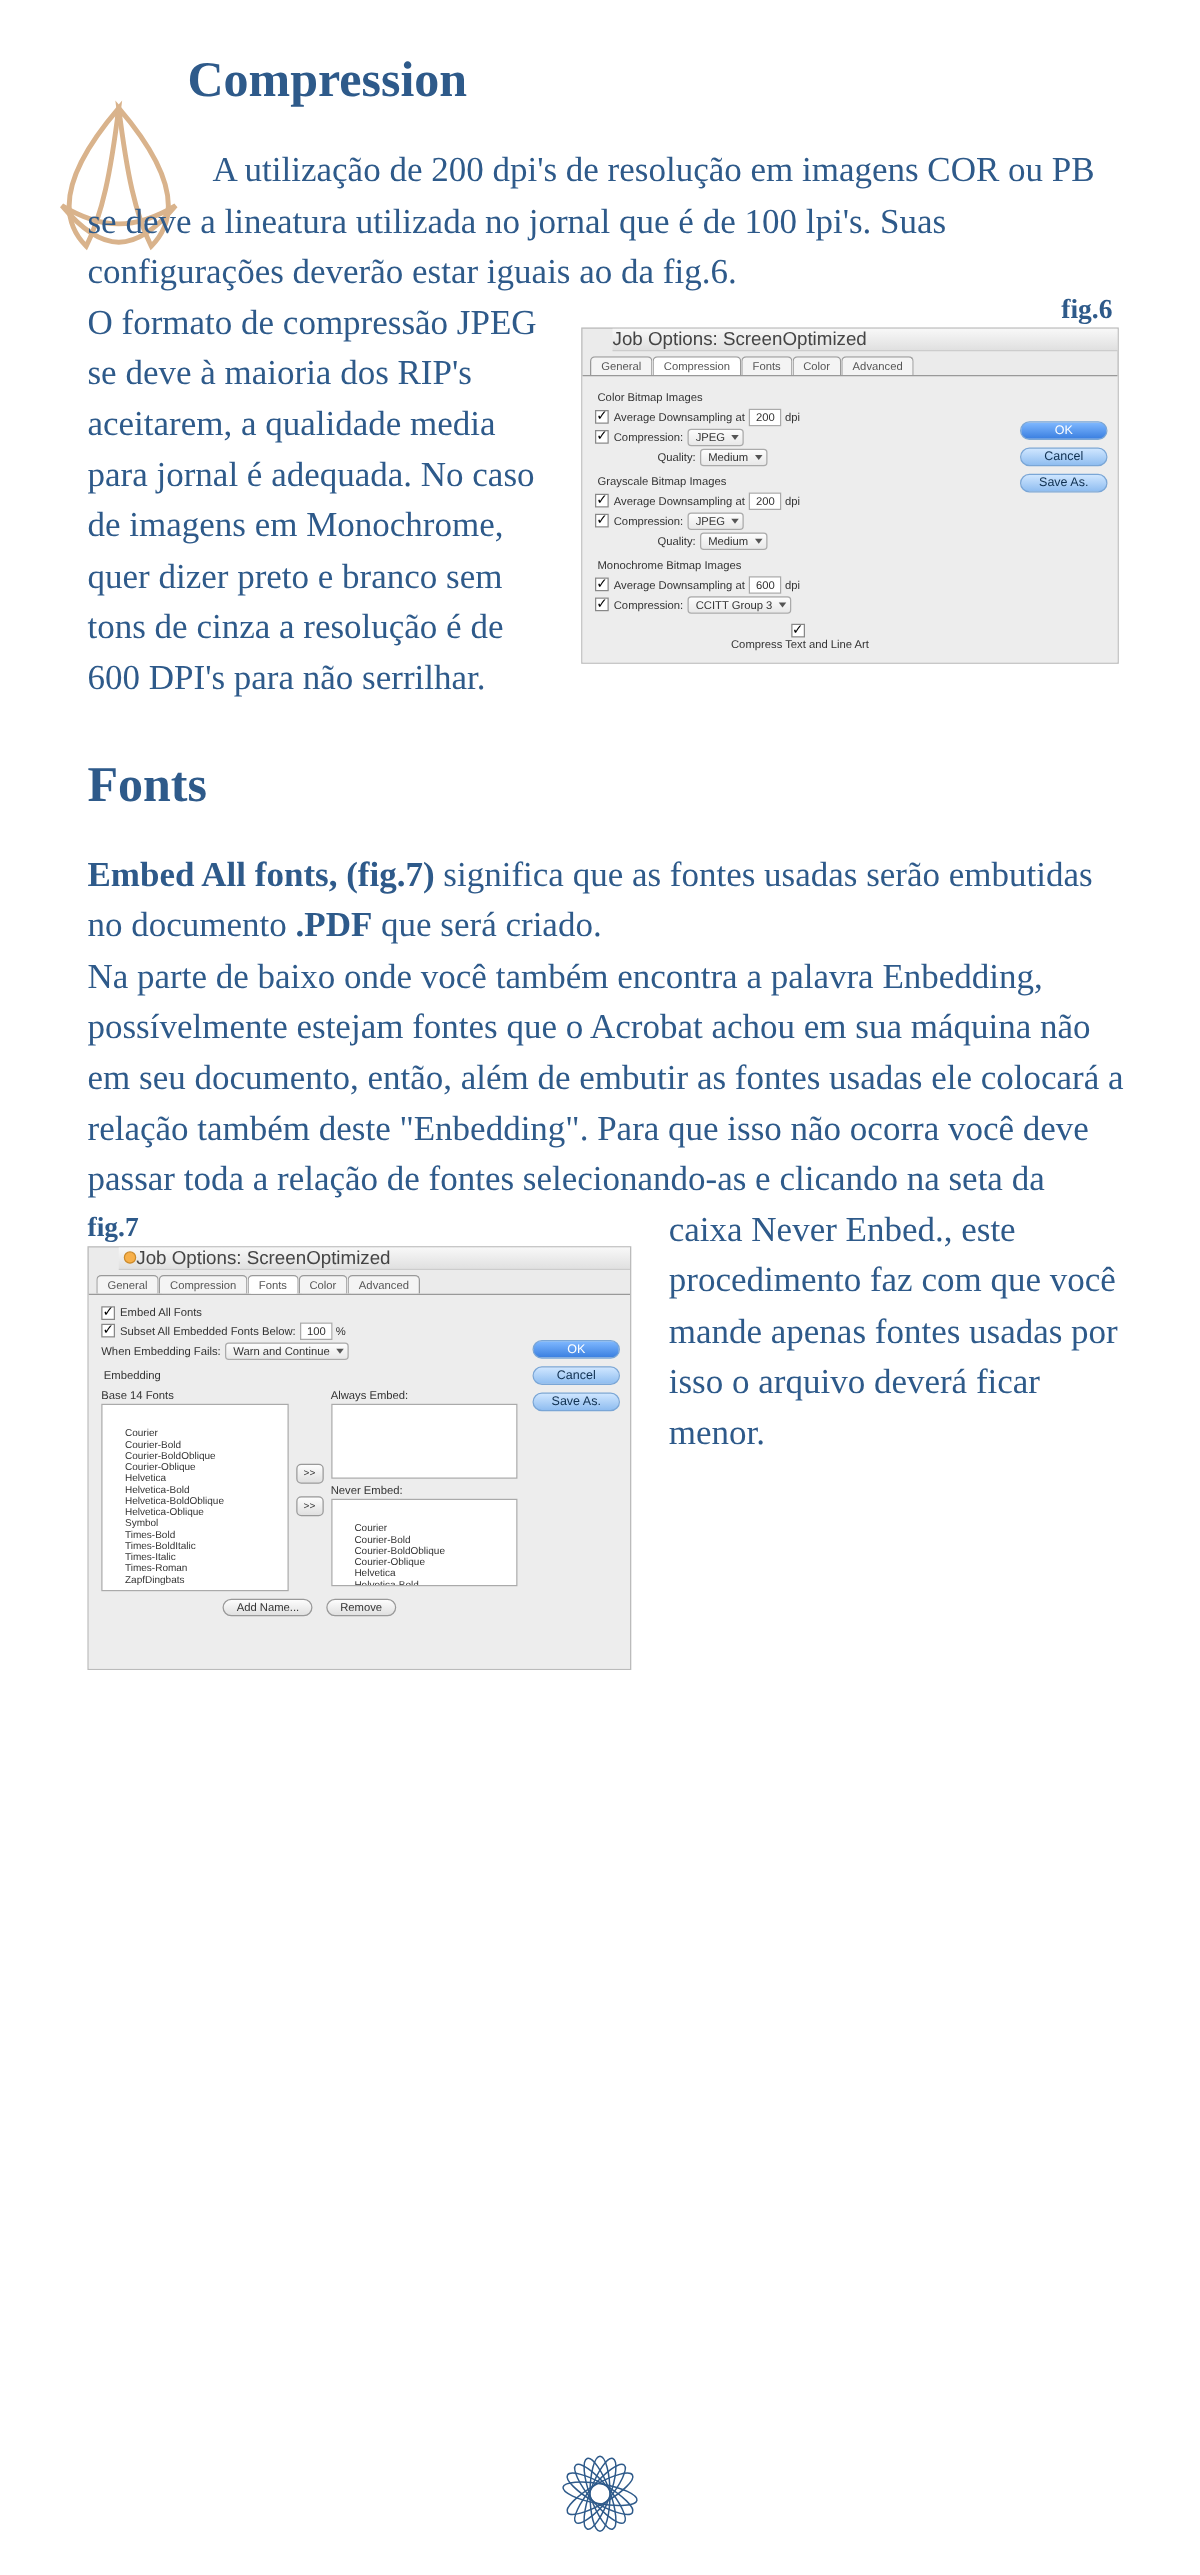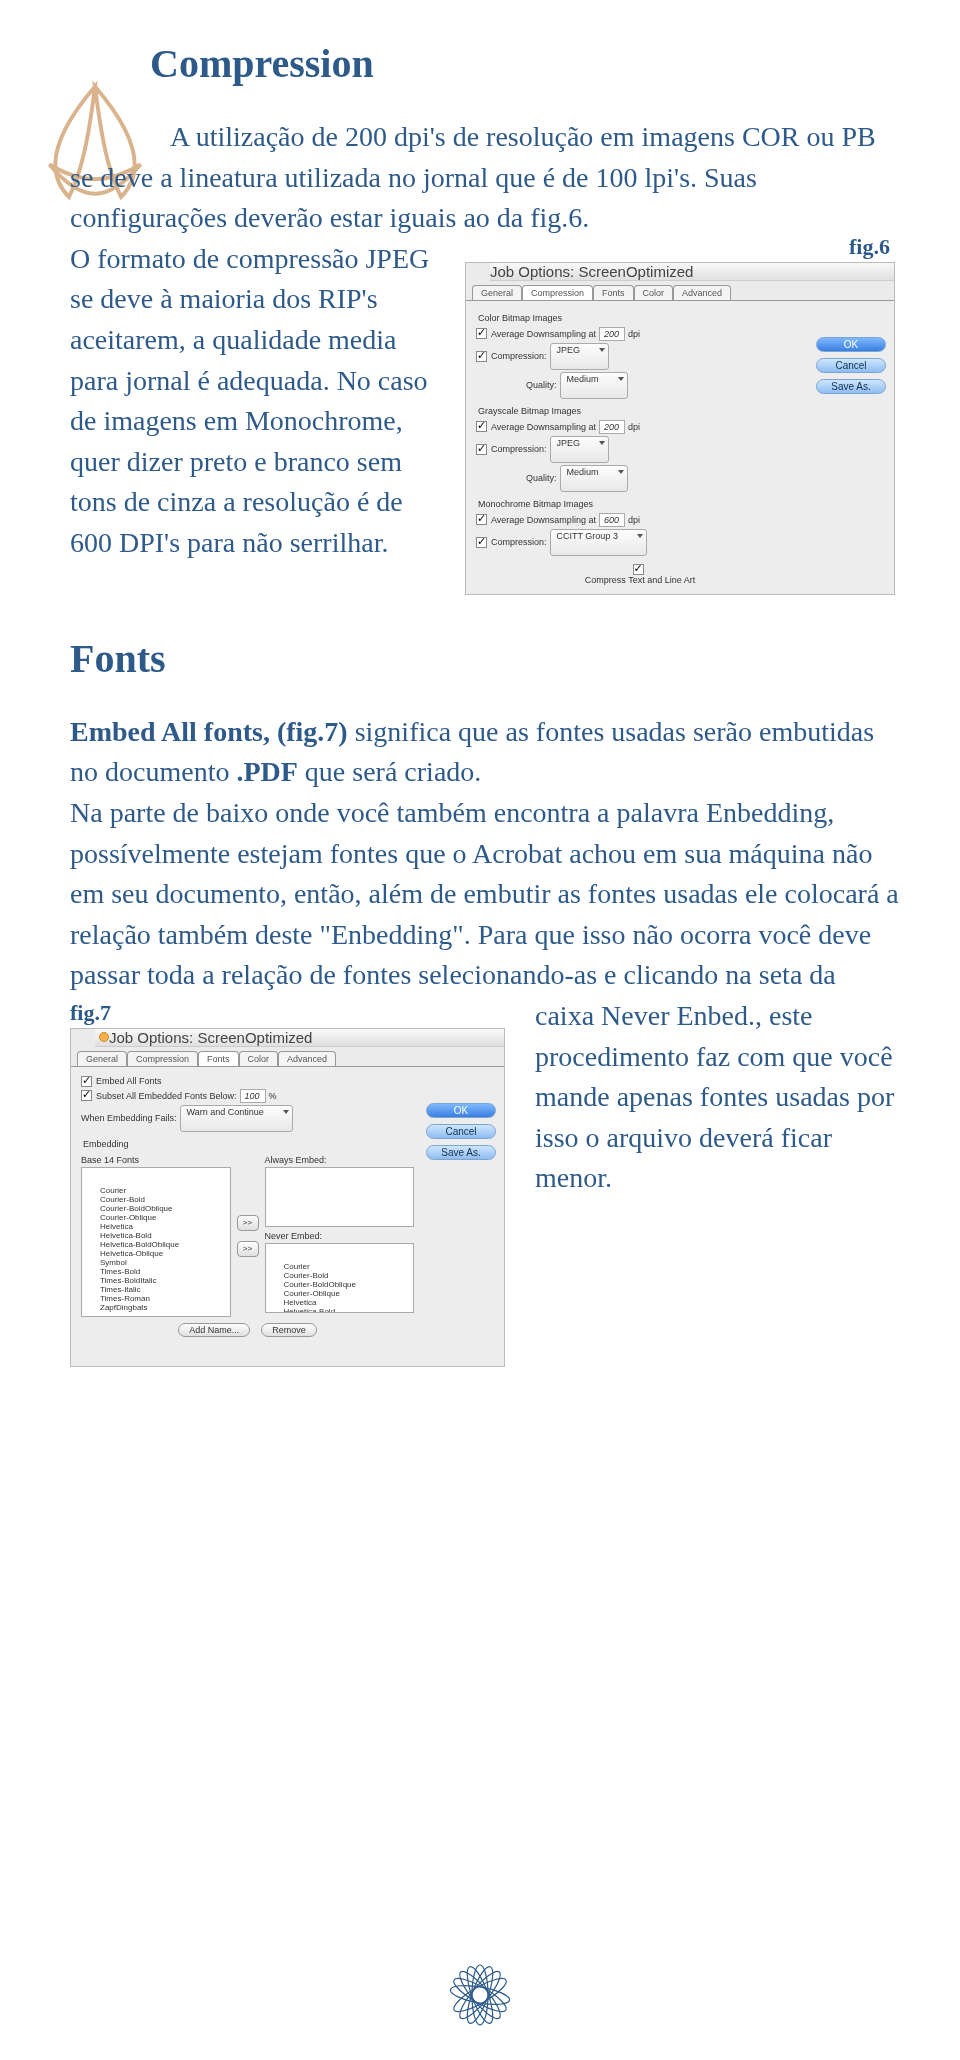--- a/index.html
+++ b/index.html
@@ -94,20 +94,21 @@
     font-size: 9px;
     color: #333;
     margin: 6px 0 3px 2px;
   }
   .fig6-row {
     display: flex;
     align-items: center;
     font-size: 9px;
     color: #333;
     padding: 1px 0;
+    text-align: right;
   }
   .fig6-cb {
     width: 11px; height: 11px;
     border: 1px solid #888;
     background: #fff;
     margin-right: 4px;
     display: inline-block;
     position: relative;
   }
   .fig6-cb.ck::after {
@@ -121,30 +122,29 @@
   .fig6-val {
     border: 1px solid #aaa;
     background: #fff;
     font-size: 9px;
     padding: 0 4px;
     margin: 0 3px;
     min-width: 26px;
     height: 14px;
     line-height: 12px;
     display: inline-block;
-    font-style: italic;
   }
   .fig6-dd {
     border: 1px solid #aaa;
     background: linear-gradient(#fdfdfd,#e8e8e8);
     border-radius: 3px;
     font-size: 9px;
-    padding: 0 28px 0 6px;
+    padding: 0 14px 0 6px;
     margin-left: 3px;
-    height: 27px;
+    height: 14px;
     line-height: 12px;
     display: inline-block;
     position: relative;
   }
   .fig6-dd::after {
     content: "";
     position: absolute;
     right: 3px; top: 4px;
     border-left: 3px solid transparent;
     border-right: 3px solid transparent;

